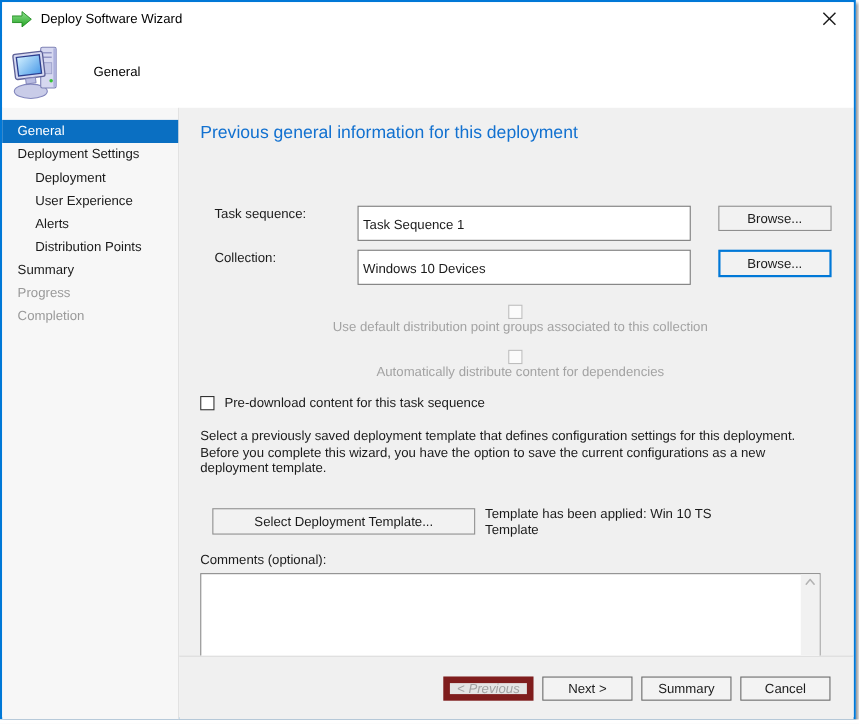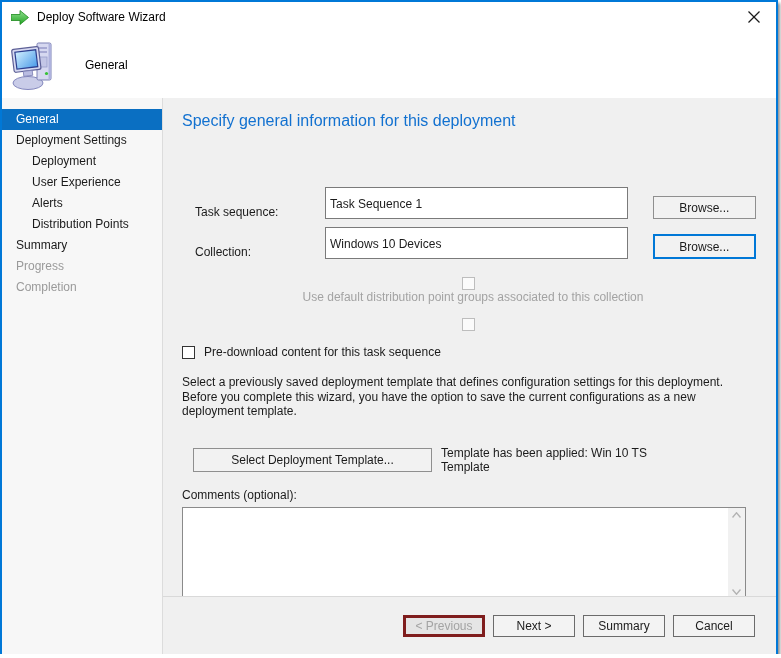--- a/index.html
+++ b/index.html
@@ -24,21 +24,21 @@
   .sidebar{width:161px;background:#f7f7f7;border-right:1px solid #dcdcdc;padding-top:11px;flex:0 0 auto;}
   .nav-item{height:21px;line-height:21px;padding-left:14px;color:#1a1a1a;white-space:nowrap;cursor:default;}
   .nav-item.sub{padding-left:30px;}
   .nav-item.selected{background:#0a6fc2;color:#ffffff;}
   .nav-item.disabled{color:#9a9a9a;}
   .right-col{flex:1;display:flex;flex-direction:column;min-width:0;}
   .main{flex:1;background:#f0f0f0;padding:14px 20px 0 19px;overflow:hidden;}
   .heading{color:#1271d0;font-size:16px;font-weight:400;margin:0;}
   
   .form-area{margin-top:57px;}
-  .frow{display:flex;align-items:flex-end;padding-left:13px;margin-bottom:8px;}
+  .frow{display:flex;align-items:flex-start;padding-left:13px;margin-bottom:8px;}
   .frow .flabel{width:130px;flex:0 0 auto;}
   .textinput{
     width:308px;height:32px;background:#fff;border:1px solid #7a7a7a;
     font-family:inherit;font-size:12px;color:#1b1b1b;padding:1px 4px 0 4px;
   }
   .btn{
     display:flex;align-items:center;justify-content:center;
     background:#f2f2f2;border:1px solid #8f8f8f;color:#1b1b1b;
     font-size:12px;cursor:default;
   }
@@ -59,21 +59,21 @@
   .comments-label{margin-top:14px;}
   .comments-box{
     position:relative;margin-top:5px;width:564px;height:93px;
     background:#fff;border:1px solid #8a8a8a;
   }
   .comments-text{position:absolute;left:3px;top:2px;right:20px;bottom:2px;outline:none;white-space:pre-wrap;}
   .vscroll{position:absolute;top:0;right:0;bottom:0;width:17px;background:#f1f1f1;display:flex;flex-direction:column;justify-content:space-between;align-items:center;padding:4px 0;}
   
   .footer{height:58px;background:#f0f0f0;border-top:1px solid #d9d9d9;display:flex;align-items:center;justify-content:flex-end;padding-right:21px;}
   .footer .btn{width:82px;height:22px;margin-left:8px;background:#f3f3f3;border:1px solid #6b6b6b;}
-  .footer .btn.disabled{background:#e5e5e5;border:3px solid #7f1d1d;color:#a3a3a3;}
+  .footer .btn.disabled{background:#e5e5e5;border:6px solid #7f1d1d;color:#a3a3a3;font-style:italic;}
 </style>
 </head>
 <body>
 
 <div class="window">
 
   <div class="titlebar">
     <svg class="wizard-arrow" viewBox="0 0 18 15">
       <defs>
         <linearGradient id="ag" x1="0" y1="0" x2="0" y2="1">
@@ -126,21 +126,21 @@
       <div class="nav-item sub">Alerts</div>
       <div class="nav-item sub">Distribution Points</div>
       <div class="nav-item">Summary</div>
       <div class="nav-item disabled">Progress</div>
       <div class="nav-item disabled">Completion</div>
     </div>
 
     <div class="right-col">
 
       <div class="main">
-        <h1 class="heading">Specify general information for this deployment</h1>
+        <h1 class="heading">Previous general information for this deployment</h1>
 
         <div class="form-area">
           <div class="frow">
             <span class="flabel">Task sequence:</span>
             <input class="textinput" type="text" value="Task Sequence 1" style="">
             <button class="btn browse-btn">Browse...</button>
           </div>
           <div class="frow">
             <span class="flabel">Collection:</span>
             <input class="textinput" type="text" value="Windows 10 Devices" style="">
@@ -148,20 +148,21 @@
           </div>
         </div>
 
         <div class="check-area">
           <div class="cbrow disabled">
             <span class="checkbox"></span>
             <span>Use default distribution point groups associated to this collection</span>
           </div>
           <div class="cbrow disabled">
             <span class="checkbox"></span>
+            <span>Automatically distribute content for dependencies</span>
           </div>
           <div class="cbrow">
             <span class="checkbox"></span>
             <span>Pre-download content for this task sequence</span>
           </div>
         </div>
 
         <p class="template-desc">Select a previously saved deployment template that defines configuration settings for this deployment. Before you complete this wizard, you have the option to save the current configurations as a new deployment template.</p>
 
         <div class="template-row">

